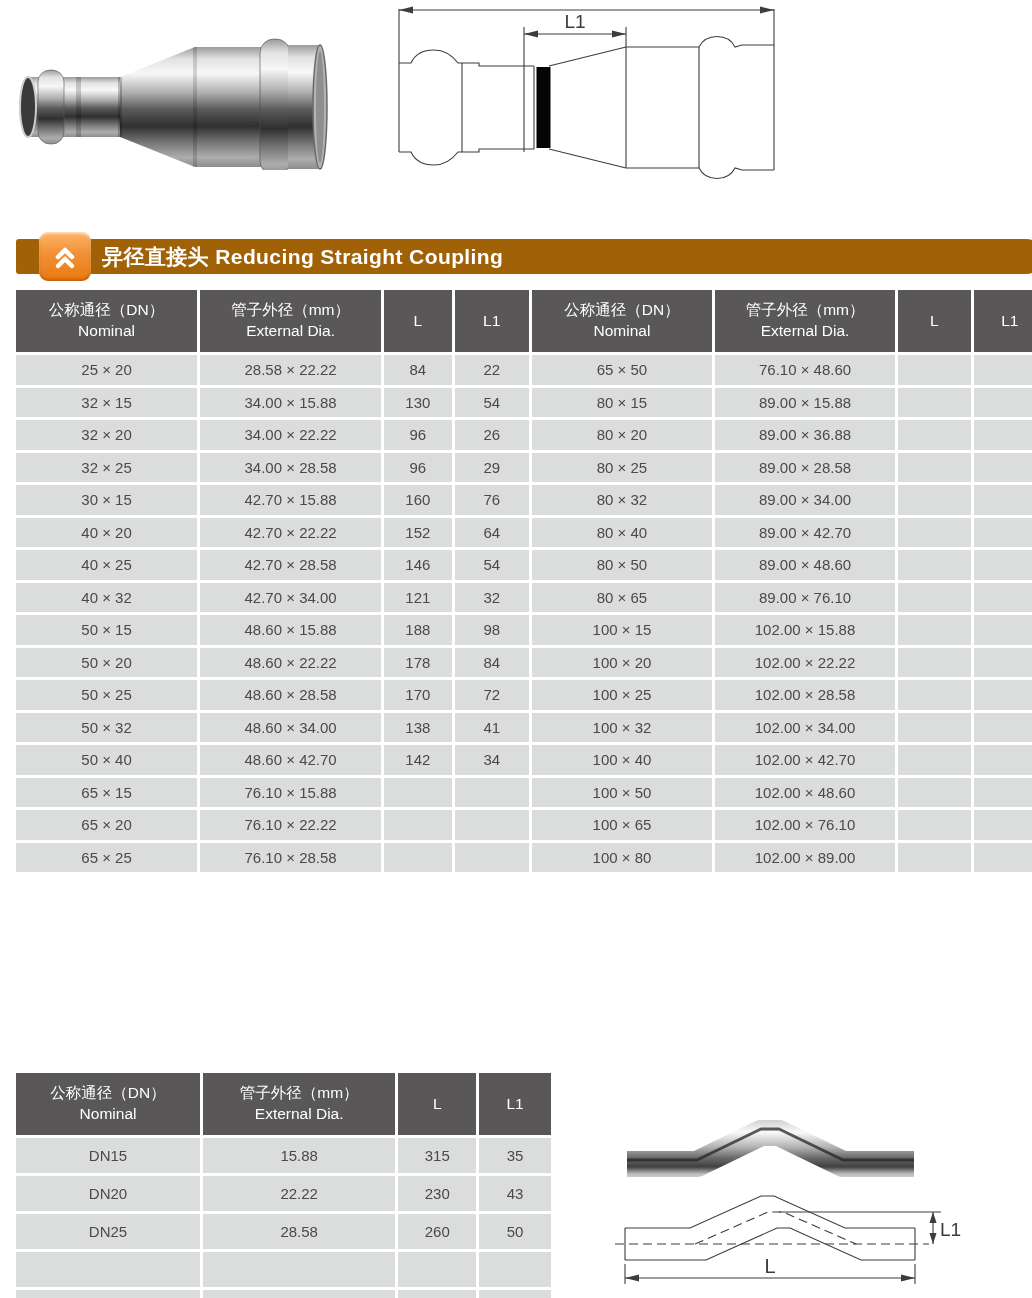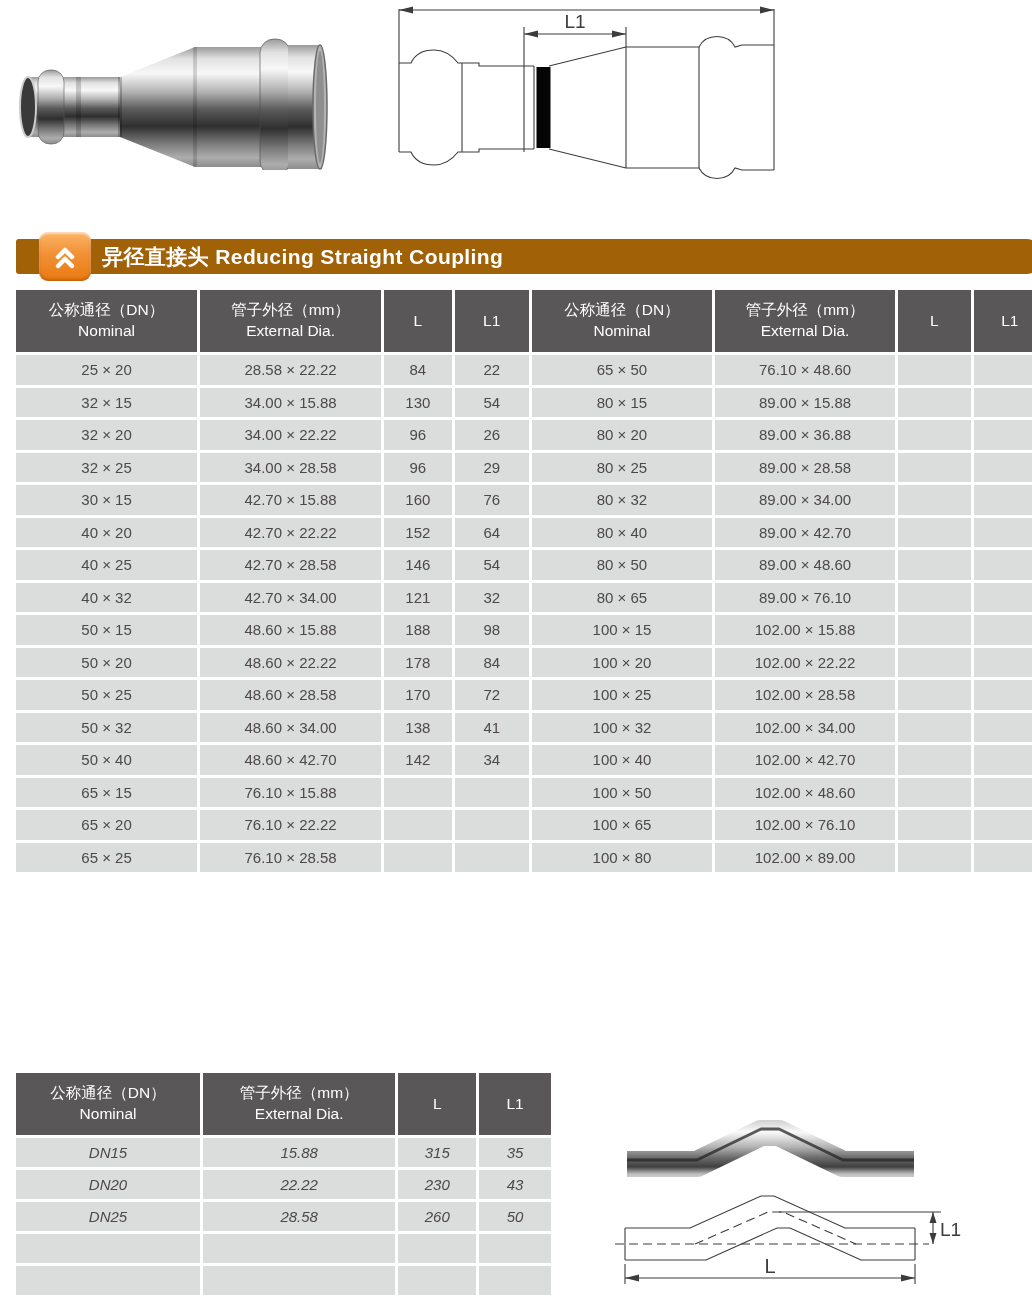--- a/index.html
+++ b/index.html
@@ -24,21 +24,21 @@
   table{position:absolute;border-collapse:separate;border-spacing:3px;
         table-layout:fixed;}
   th{background:#595757;color:#ffffff;font-weight:normal;font-size:15.5px;
      height:62px;text-align:center;vertical-align:middle;line-height:1.35;
      padding:0;}
   td{background:#dbdcdc;color:#4c4948;font-size:15px;text-align:center;
      vertical-align:middle;padding:0;}
   #table1{left:-3px;top:287px;width:1036px;}
   #table1 td{height:29.5px;}
   #table2{left:-3px;top:1070px;width:541px;}
-  #table2 td{height:29px;font-style:italic;}
+  #table2 td{height:35px;}
 
   svg text{font-family:"Liberation Sans",sans-serif;fill:#3c3c3b;}
 </style>
 </head>
 <body>
 
 <div class="abs" style="left:16px;top:0;width:1032px;height:1298px;">
 
   <svg class="abs" style="left:2px;top:18px;" width="312" height="152" viewBox="0 0 312 152">
     <defs>

